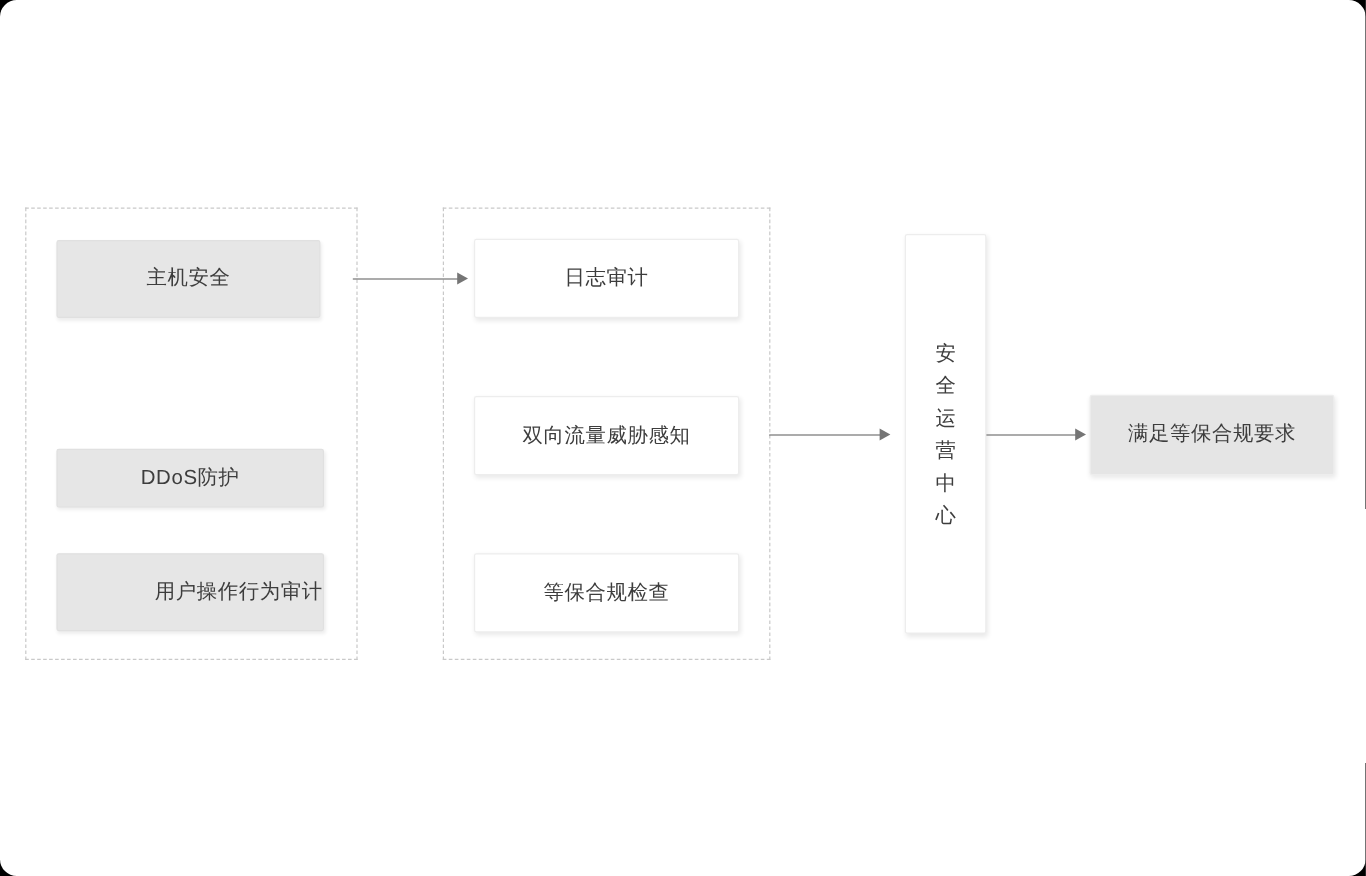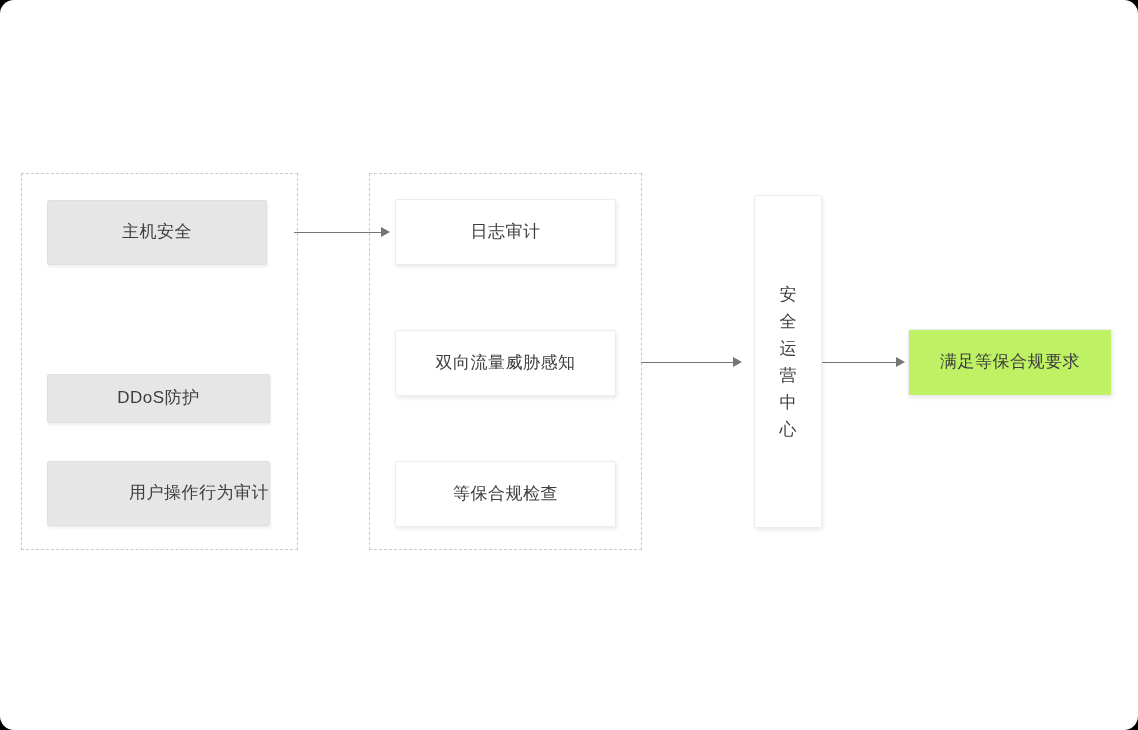--- a/index.html
+++ b/index.html
@@ -88,21 +88,21 @@
     font-size: 17px;
     color: #3d3d3d;
     line-height: 27px;
     letter-spacing: 0;
   }
   .vtext span { display: block; }
 
   
   #node-outcome {
     left: 908px; top: 329px; width: 204px; height: 67px;
-    background: #bef264;
+    background: #e5e5e5;
     border: 1px solid #ededed;
     box-shadow: 1px 2px 4px rgba(0,0,0,0.09);
   }
 
   
   .arrow { position: absolute; }
   .arrow-line {
     position: absolute;
     height: 1px;
     background: #757575;

